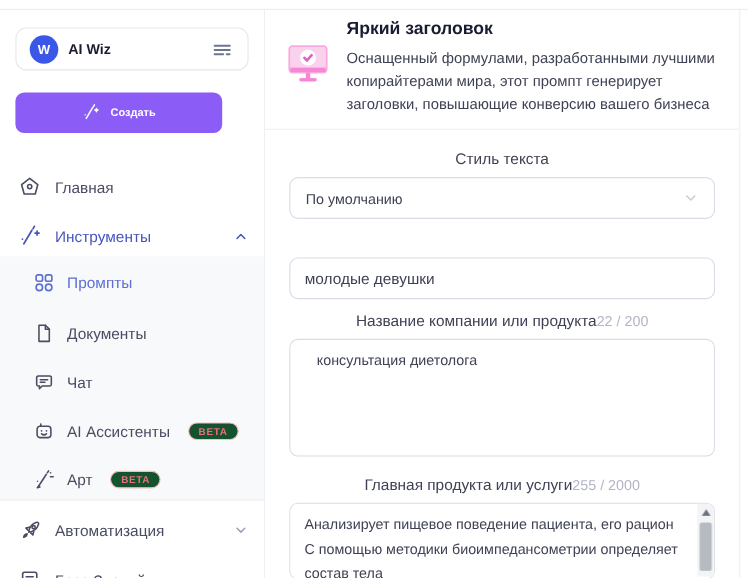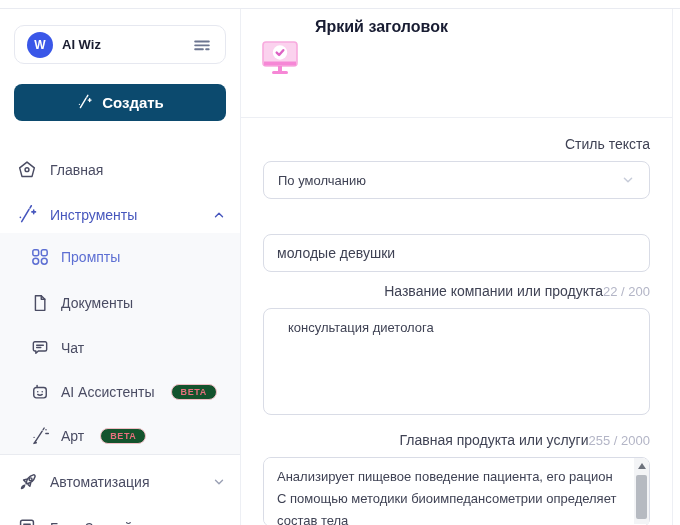--- a/index.html
+++ b/index.html
@@ -12,23 +12,23 @@
              background:#fff; border-right:1px solid #edeff4; }
   .logo-card { position:absolute; top:16px; left:14px; width:212px; height:39px;
                border:1px solid #e6e8f0; border-radius:10px; background:#fff;
                display:flex; align-items:center; padding:0 12px; }
   .logo-circle { width:26px; height:26px; border-radius:50%; background:#3a57e8;
                  color:#fff; display:flex; align-items:center; justify-content:center;
                  font-weight:bold; font-size:12px; flex:none; }
   .brand { margin-left:9px; font-weight:bold; font-size:13px; color:#1a1d30; }
   .collapse-btn { margin-left:auto; color:#6c7590; background:none; border:none;
                   cursor:pointer; display:flex; align-items:center; }
-  .create-btn { position:absolute; top:75px; left:14px; width:212px; height:37px;
-                background:#0c4a6e; border:none; border-radius:8px; color:#fff;
-                font-family:inherit; font-weight:bold; font-size:15px; cursor:pointer;
+  .create-btn { position:absolute; top:75px; left:14px; width:188px; height:37px;
+                background:#8b5cf6; border:none; border-radius:8px; color:#fff;
+                font-family:inherit; font-weight:bold; font-size:10px; cursor:pointer;
                 display:flex; align-items:center; justify-content:center; gap:9px; }
   .nav-item { position:absolute; left:0; right:0; height:36px; display:flex;
               align-items:center; padding:0 14px 0 16px; font-size:14px;
               color:#4a4c63; cursor:pointer; }
   .nav-item .ni-icon { width:22px; height:22px; margin-right:12px; flex:none;
                        display:flex; align-items:center; justify-content:center; }
   .nav-item.sub { padding-left:30px; }
   .nav-item.sub .ni-icon { width:20px; height:20px; margin-right:11px; }
   .nav-item.parent-active { color:#4656bd; }
   .nav-item.active { color:#5d6fd3; }
@@ -48,21 +48,21 @@
   .h-icon { position:absolute; left:17px; top:26px; width:44px; height:44px; }
   .h-title { position:absolute; left:74px; top:9px; font-size:16px; font-weight:bold;
              color:#181c32; }
   .h-desc { position:absolute; left:74px; top:33px; width:352px; font-size:13.5px;
             line-height:21px; color:#3f4254; }
 
   .m-form { position:absolute; top:109px; left:0; right:0; bottom:0; }
   .f-label { font-size:14px; color:#3f4254; }
   .f-counter { font-size:13px; color:#b3b5c6; }
   .label-row { position:absolute; left:22px; right:22px; display:flex;
-               justify-content:flex-end; align-items:baseline; }
+               justify-content:center; align-items:baseline; }
   .select-box { position:absolute; left:22px; right:22px; top:43px; height:38px;
                 border:1px solid #d9dce6; border-radius:8px; background:#fff;
                 display:flex; align-items:center; padding:0 14px; font-size:13px;
                 color:#3f4254; cursor:pointer; }
   .select-box .sel-chev { position:absolute; right:13px; color:#c7ccd9;
                           display:flex; align-items:center; }
   .text-input { position:absolute; left:22px; right:22px; top:116px; height:38px;
                 border:1px solid #d9dce6; border-radius:8px; padding:0 13px;
                 font-family:inherit; font-size:14px; color:#3f4254; outline:none; }
   .ta { position:absolute; left:22px; right:22px; border:1px solid #d9dce6;
@@ -239,20 +239,21 @@
       <svg class="icon" width="44" height="44" viewBox="0 0 44 44" fill="none">
         <rect x="5" y="7" width="34" height="24" rx="3" fill="#fbd2ee" stroke="#f8aade" stroke-width="1.6"></rect>
         <rect x="6" y="26.5" width="32" height="4" fill="#f687d6"></rect>
         <circle cx="22" cy="17.5" r="7.2" fill="#ffffff"></circle>
         <path d="M18.7 17.6l2.4 2.4 4.2-4.8" stroke="#dd63c4" stroke-width="2.4" stroke-linecap="round" stroke-linejoin="round"></path>
         <rect x="20" y="31" width="4" height="5" fill="#f687d6"></rect>
         <rect x="14" y="36" width="16" height="3" rx="1.5" fill="#f687d6"></rect>
       </svg>
     </span>
     <div class="h-title">Яркий заголовок</div>
+    <div class="h-desc">Оснащенный формулами, разработанными лучшими копирайтерами мира, этот промпт генерирует заголовки, повышающие конверсию вашего бизнеса</div>
   </div>
 
   <div class="m-form">
 
     <div class="label-row" style="top:18px">
       <span class="f-label">Стиль текста</span>
     </div>
     <div class="select-box">
       <span>По умолчанию</span>
       <span class="sel-chev">

